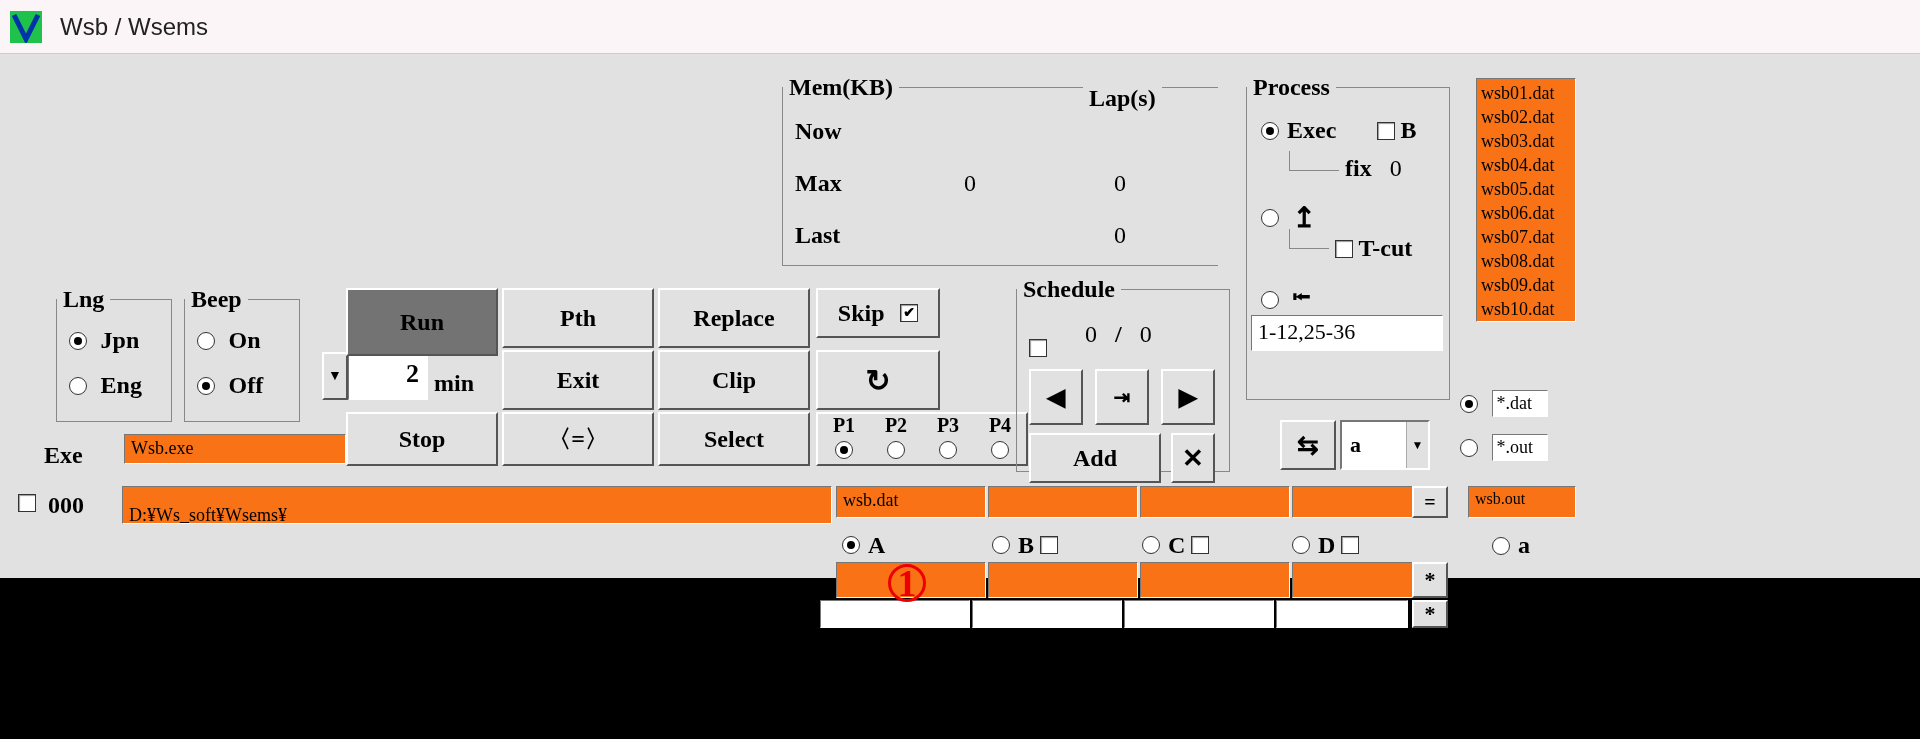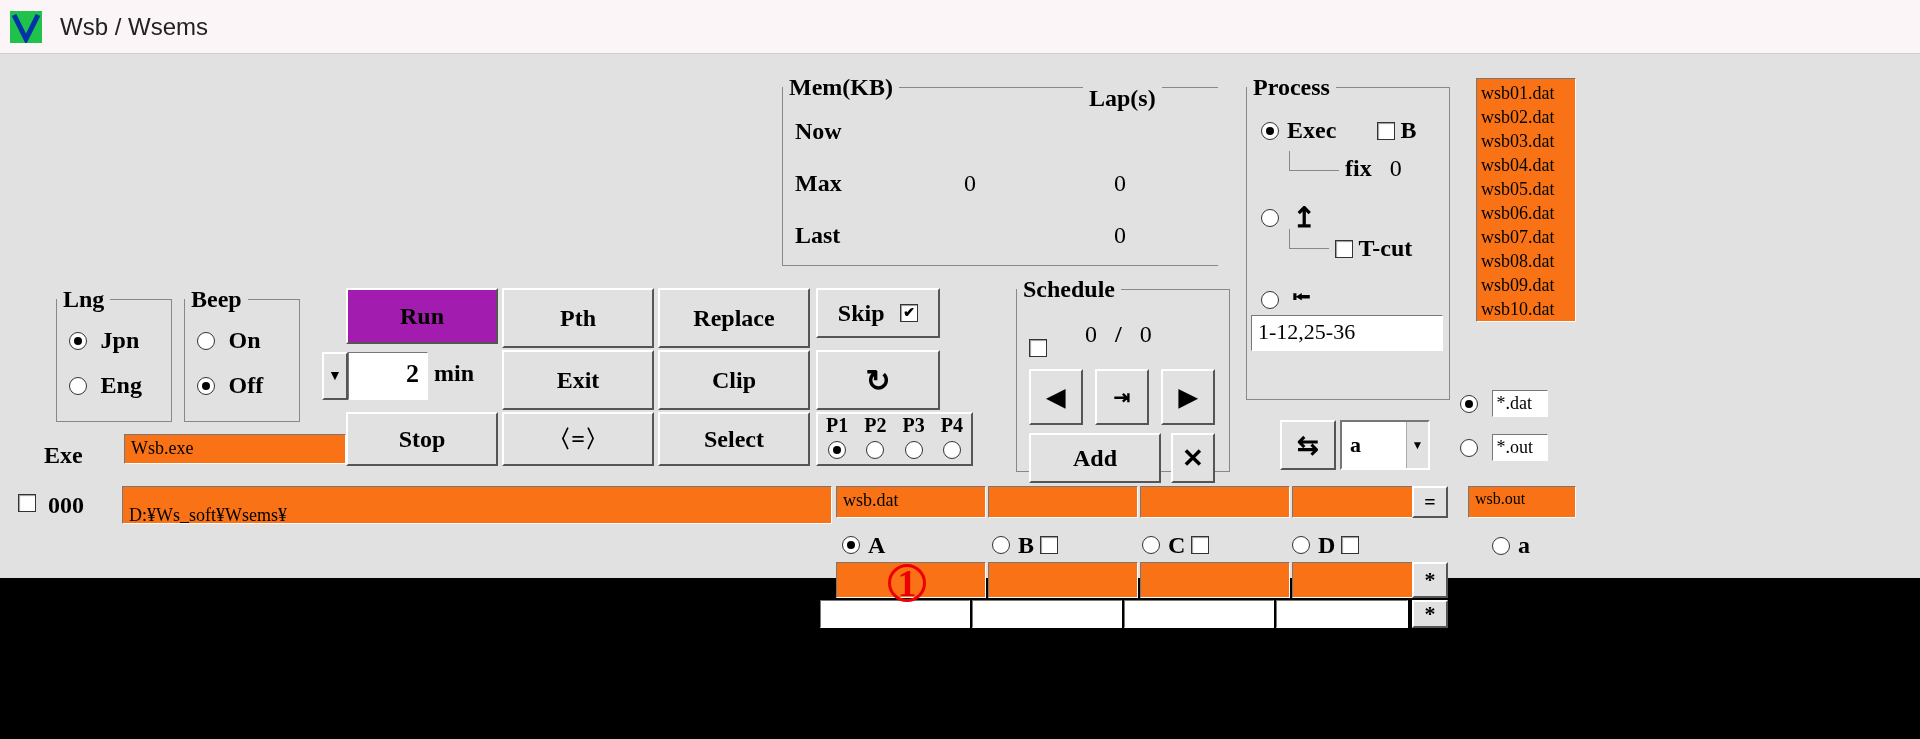--- a/index.html
+++ b/index.html
@@ -200,23 +200,23 @@
       <div>
         <span class="radio-dot sel"></span>
         <span class="opt-label">Off</span>
       </div>
     </div>
   </fieldset>
 
   <div class="btn3d" style="position:absolute; left:322px; top:298px; width:26px; height:48px; font-size:14px;">▼</div>
 
   <div class="sunken-white" style="position:absolute; left:348px; top:298px; width:80px; height:48px; font-family:'Times New Roman'; font-weight:bold; font-size:26px; text-align:right; padding:6px 8px 0 0;">2</div>
-  <div style="position:absolute; left:434px; top:306px;" class="opt-label">min</div>
-
-  <div class="btn3d" style="position:absolute; left:346px; top:234px; width:152px; height:56px; background:#a21caf;">
+  <div style="position:absolute; left:434px; top:316px;" class="opt-label">min</div>
+
+  <div class="btn3d" style="position:absolute; left:346px; top:234px; width:152px; height:68px; background:#737373;">
       <span>Run</span>
     </div>
 
   <div class="btn3d" style="position:absolute; left:502px; top:234px; width:152px; height:60px;">
       <span>Pth</span>
     </div>
 
   <div class="btn3d" style="position:absolute; left:658px; top:234px; width:152px; height:60px;">
       <span>Replace</span>
     </div>
@@ -243,21 +243,21 @@
 
   <div class="btn3d" style="position:absolute; left:816px; top:234px; width:124px; height:50px; justify-content:space-around; padding:0 12px;">
     <span>Skip</span>
     <span class="checkbox checked"></span>
   </div>
 
   <div class="btn3d" style="position:absolute; left:816px; top:296px; width:124px; height:60px; font-size:30px;">
       <span>↻</span>
     </div>
 
-  <div style="position:absolute; left:816px; top:358px; width:157px; height:54px; border-top:2px solid #fff; border-left:2px solid #fff; border-right:2px solid #555; border-bottom:2px solid #555; display:flex;">
+  <div style="position:absolute; left:816px; top:358px; width:212px; height:54px; border-top:2px solid #fff; border-left:2px solid #fff; border-right:2px solid #555; border-bottom:2px solid #555; display:flex;">
     <div id="pg" style="display: flex; width: 100%;">
         <div style="flex: 1 1 0%; text-align: center;"><div style="font-family:'Times New Roman';font-weight:bold;font-size:20px;">P1</div><span class="radio-dot sel" style="margin:0;"></span></div>
         <div style="flex: 1 1 0%; text-align: center;"><div style="font-family:'Times New Roman';font-weight:bold;font-size:20px;">P2</div><span class="radio-dot" style="margin:0;"></span></div>
         <div style="flex: 1 1 0%; text-align: center;"><div style="font-family:'Times New Roman';font-weight:bold;font-size:20px;">P3</div><span class="radio-dot" style="margin:0;"></span></div>
         <div style="flex: 1 1 0%; text-align: center;"><div style="font-family:'Times New Roman';font-weight:bold;font-size:20px;">P4</div><span class="radio-dot" style="margin:0;"></span></div>
       </div>
   </div>
 
   <fieldset class="win" style="left:782px; top:20px; width:436px; height:192px; border-right:none;">
     <legend>Mem(KB)</legend>

